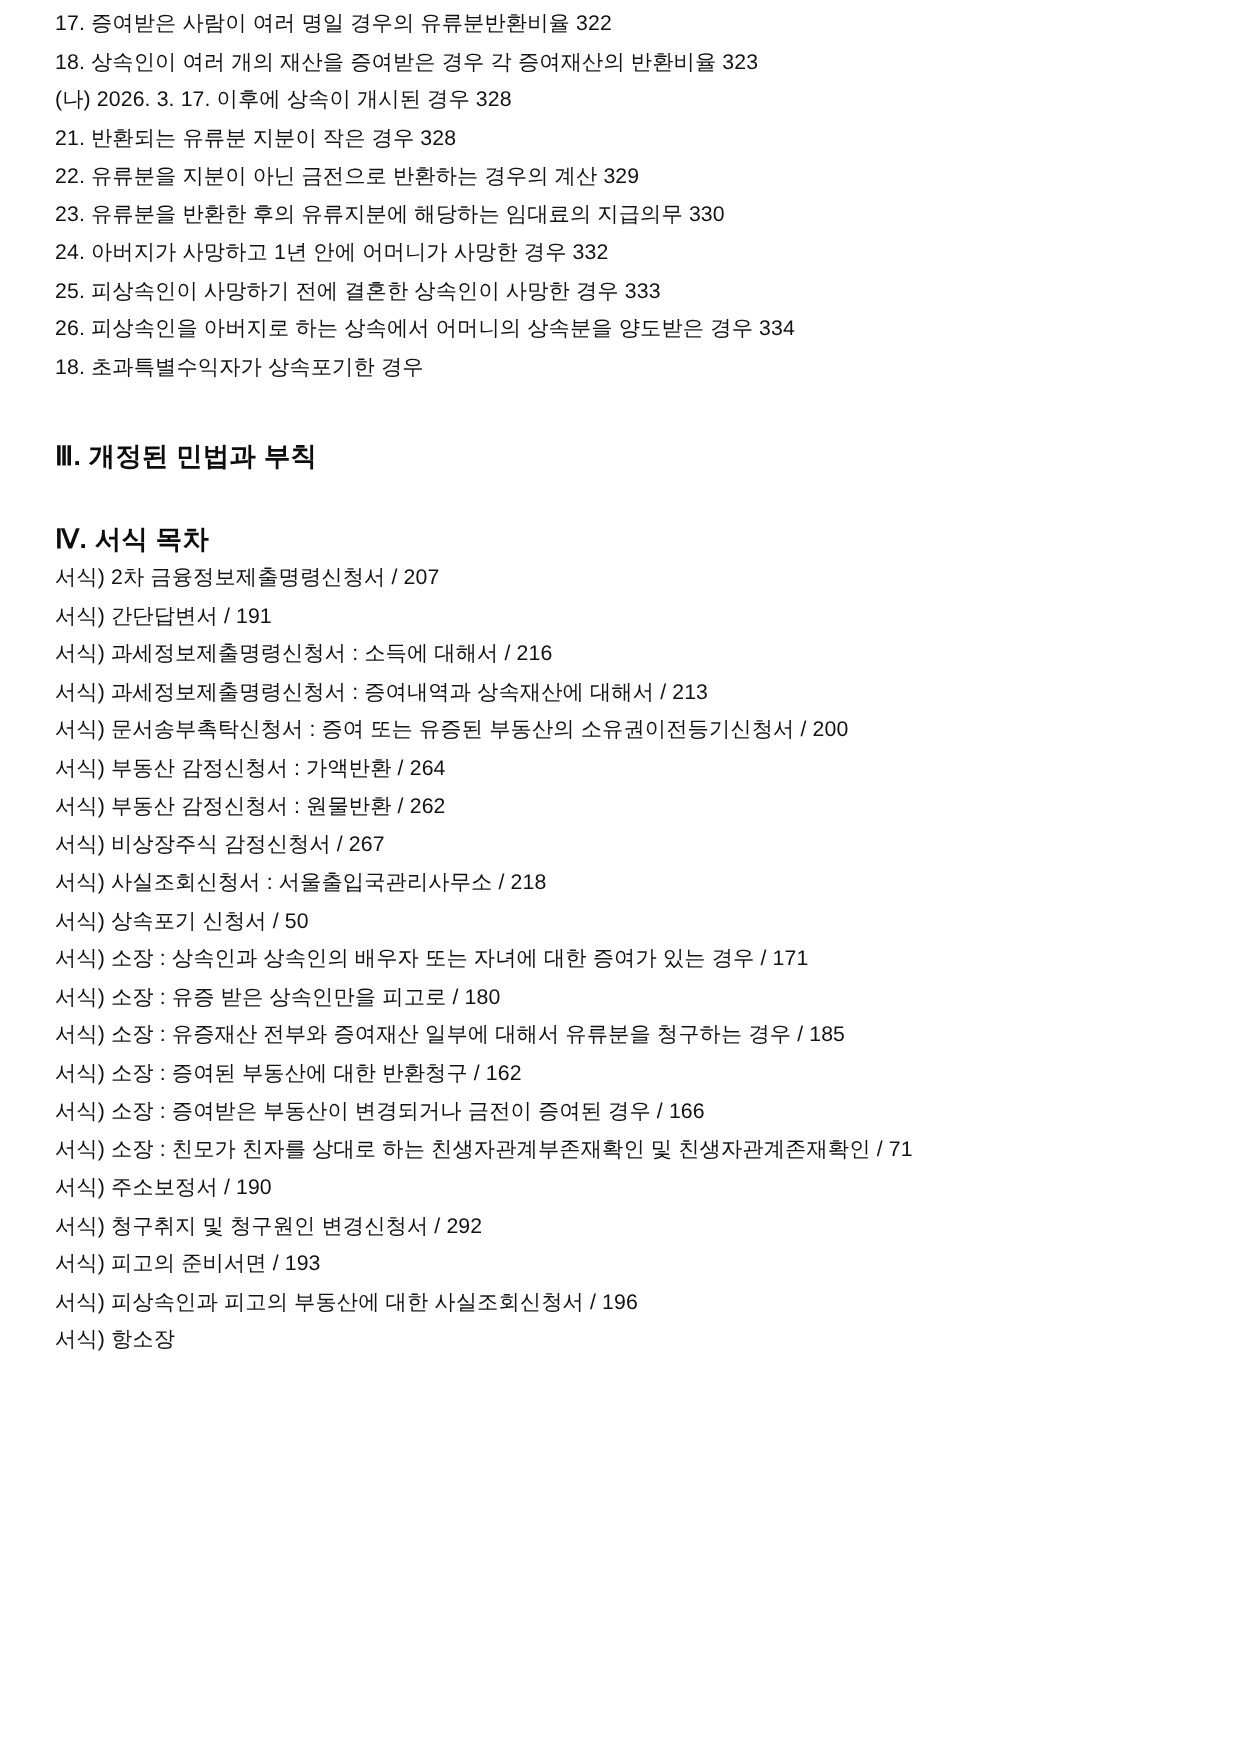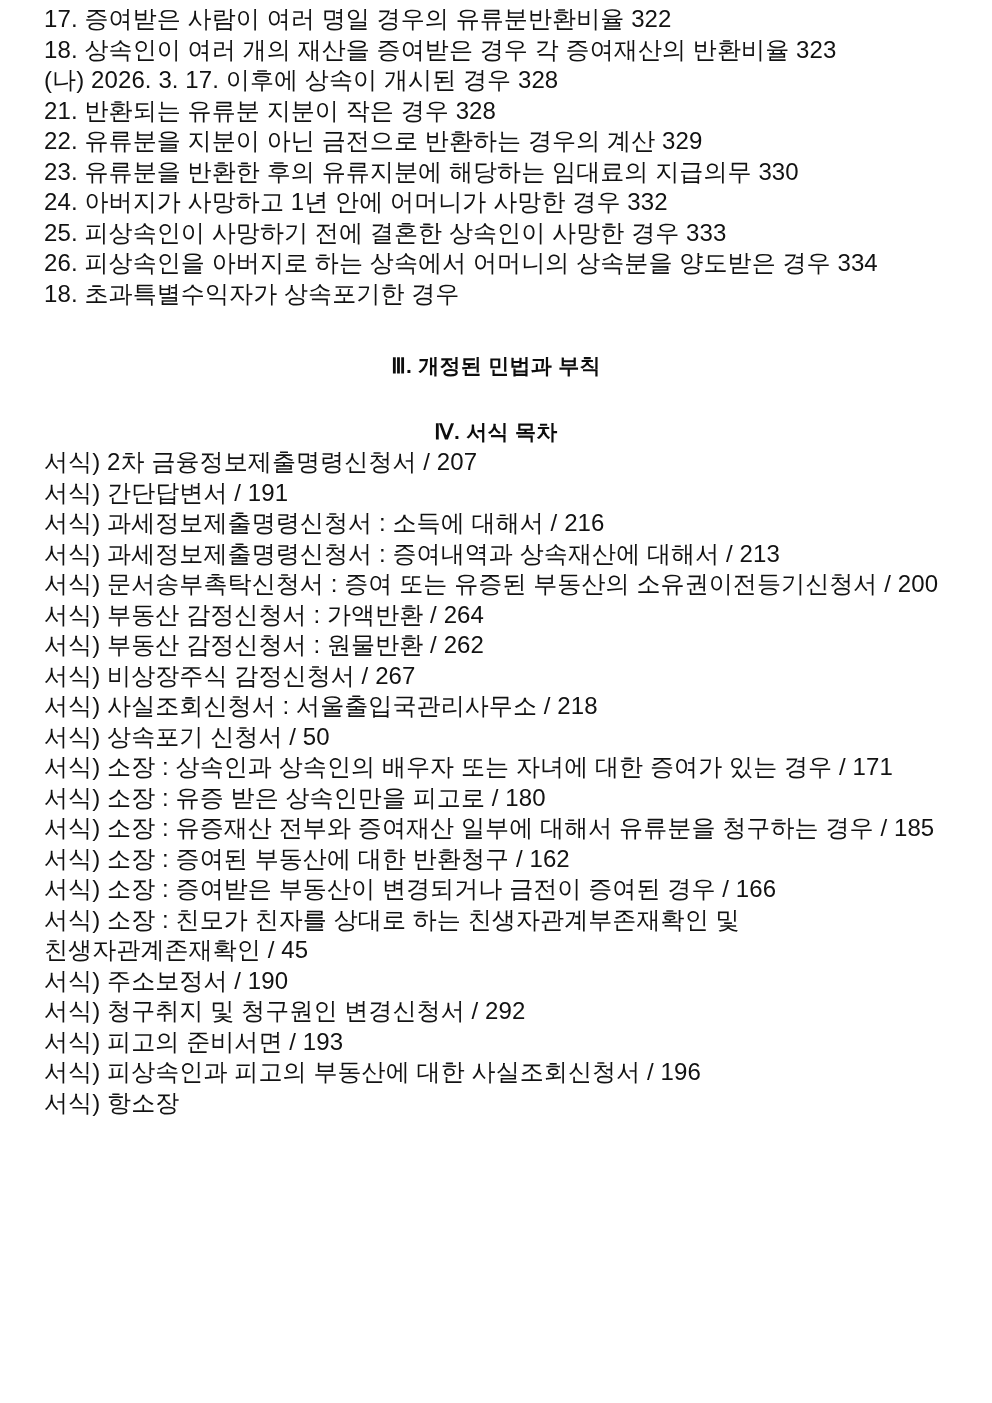--- a/index.html
+++ b/index.html
@@ -14,34 +14,33 @@
     color: #111111;
   }
   .page {
     width: 992px;
     min-height: 1403px;
     box-sizing: border-box;
     padding: 0px 44px 0 44px;
     background: #ffffff;
   }
   .toc-line {
-    font-size: 24px;
+    font-size: 17px;
     line-height: 30.5px;
     letter-spacing: 0.1px;
     white-space: pre-wrap;
     word-break: keep-all;
     color: #121212;
   }
   .section-heading {
     font-size: 21px;
     font-weight: bold;
     line-height: 30px;
     letter-spacing: 0.3px;
     color: #0d0d0d;
-    text-align: center;
   }
   .spacer-large {
     height: 42px;
   }
   .spacer-mid {
     height: 36px;
   }
   .top-pad {
     height: 4px;
   }
@@ -86,21 +85,21 @@
     <div class="toc-line">서식) 부동산 감정신청서 : 가액반환 / 264</div>
     <div class="toc-line">서식) 부동산 감정신청서 : 원물반환 / 262</div>
     <div class="toc-line">서식) 비상장주식 감정신청서 / 267</div>
     <div class="toc-line">서식) 사실조회신청서 : 서울출입국관리사무소 / 218</div>
     <div class="toc-line">서식) 상속포기 신청서 / 50</div>
     <div class="toc-line">서식) 소장 : 상속인과 상속인의 배우자 또는 자녀에 대한 증여가 있는 경우 / 171</div>
     <div class="toc-line">서식) 소장 : 유증 받은 상속인만을 피고로 / 180</div>
     <div class="toc-line">서식) 소장 : 유증재산 전부와 증여재산 일부에 대해서 유류분을 청구하는 경우 / 185</div>
     <div class="toc-line">서식) 소장 : 증여된 부동산에 대한 반환청구 / 162</div>
     <div class="toc-line">서식) 소장 : 증여받은 부동산이 변경되거나 금전이 증여된 경우 / 166</div>
-    <div class="toc-line">서식) 소장 : 친모가 친자를 상대로 하는 친생자관계부존재확인 및 친생자관계존재확인 / 45</div>
+    <div class="toc-line">서식) 소장 : 친모가 친자를 상대로 하는 친생자관계부존재확인 및 친생자관계존재확인 / 71</div>
     <div class="toc-line">서식) 주소보정서 / 190</div>
     <div class="toc-line">서식) 청구취지 및 청구원인 변경신청서 / 292</div>
     <div class="toc-line">서식) 피고의 준비서면 / 193</div>
     <div class="toc-line">서식) 피상속인과 피고의 부동산에 대한 사실조회신청서 / 196</div>
     <div class="toc-line">서식) 항소장</div>
   </div>
 
 </div>
 
 </body></html>

